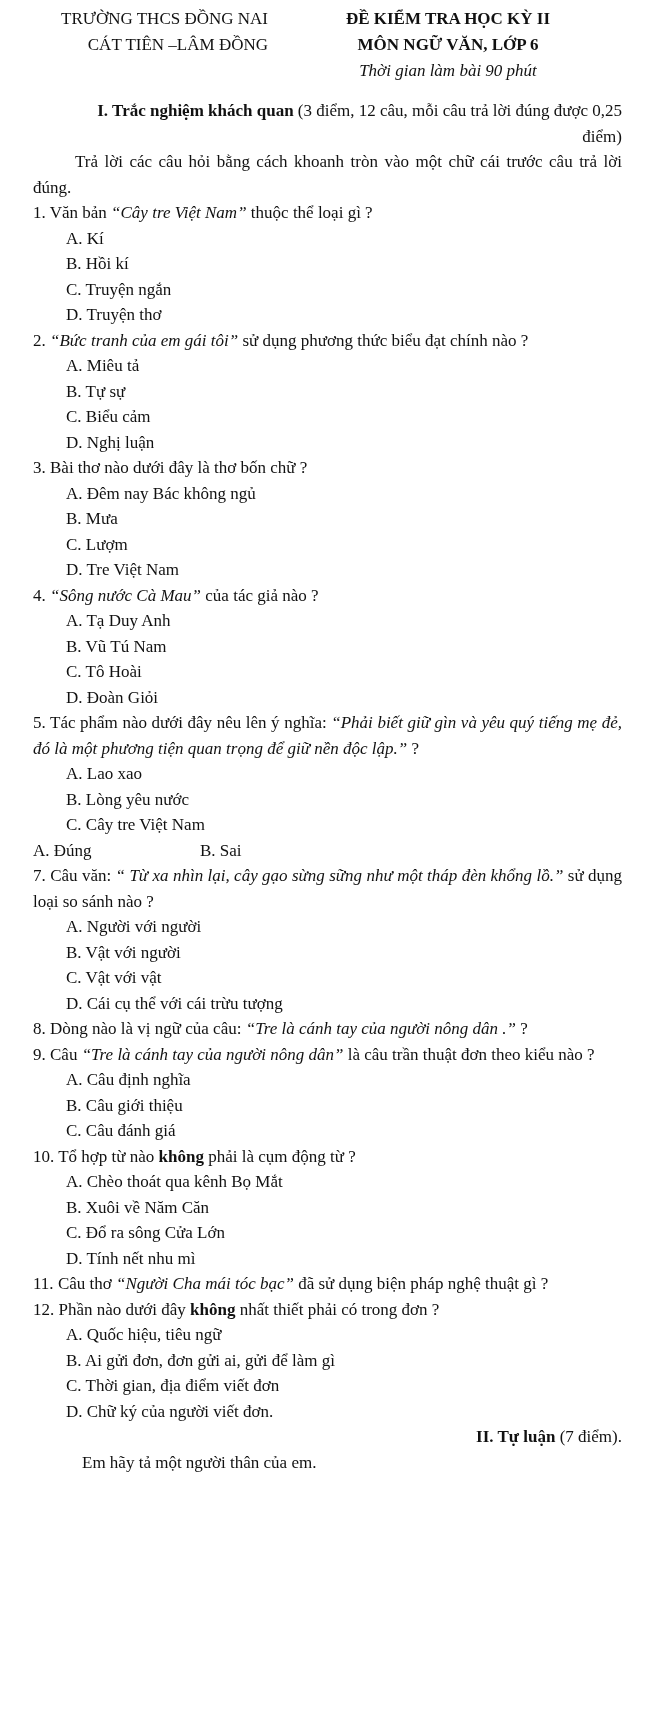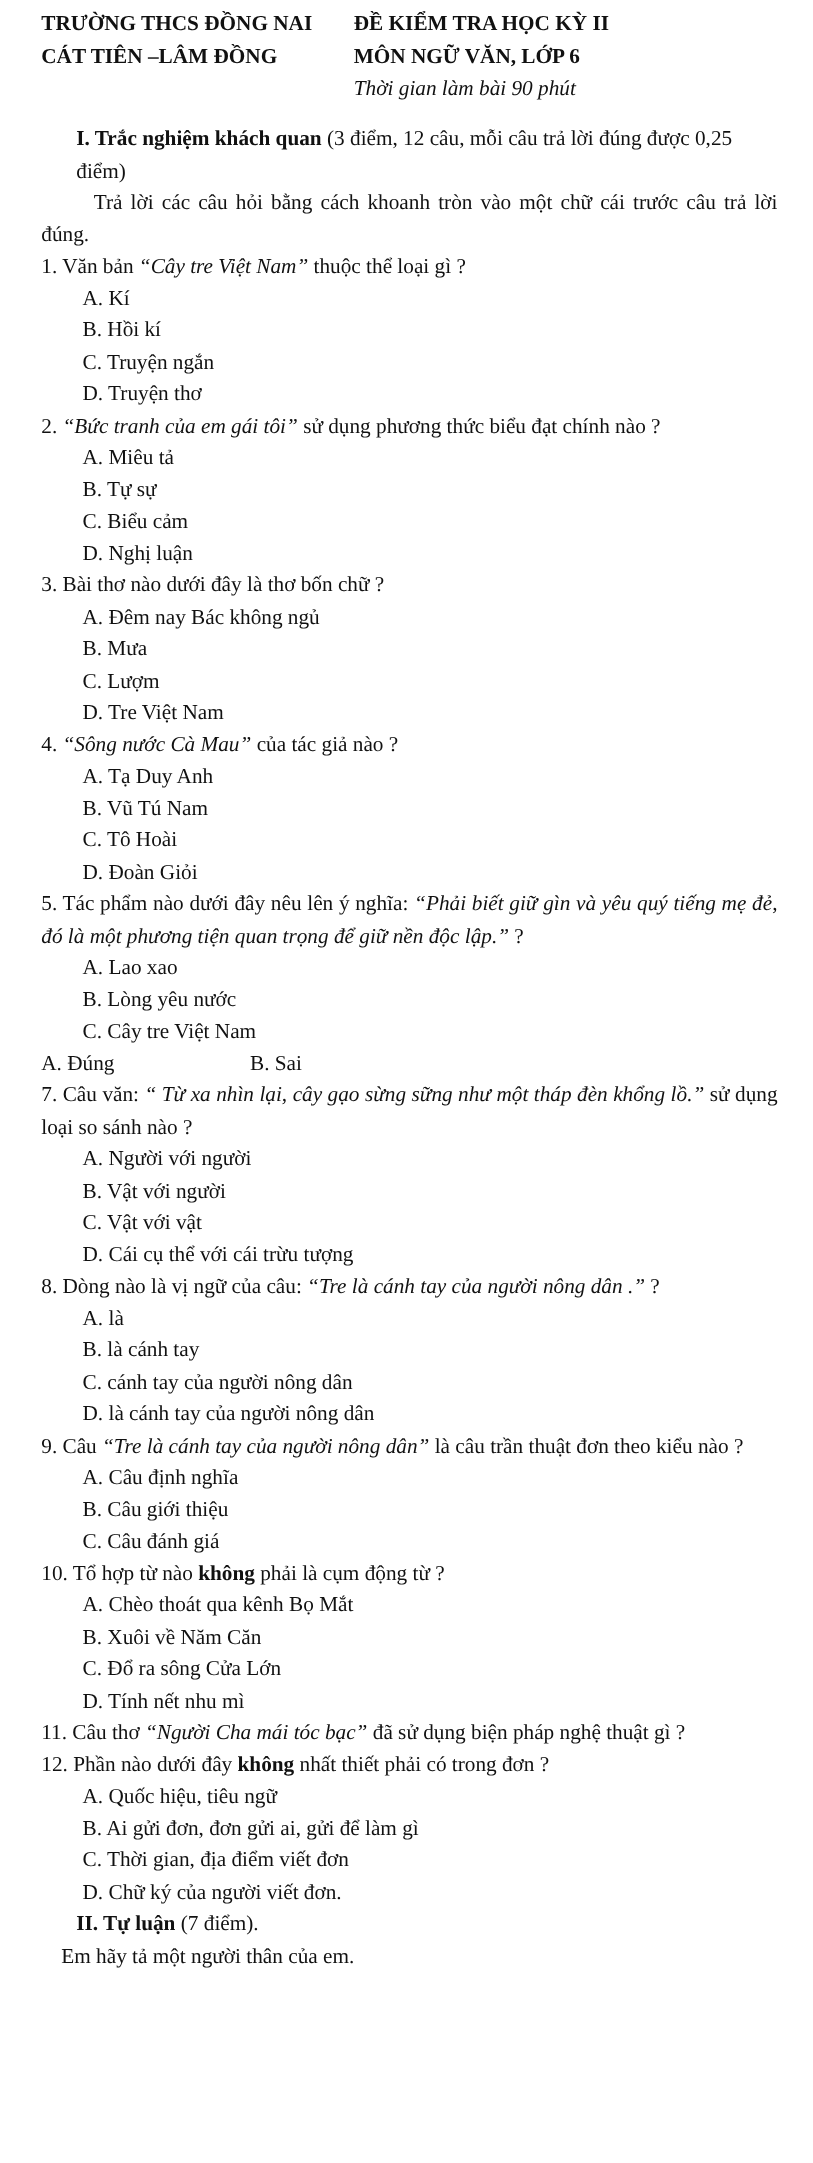--- a/index.html
+++ b/index.html
@@ -19,54 +19,54 @@
     padding: 6px 28px 0 33px;
   }
   
   .header {
     display: flex;
     align-items: flex-start;
     margin-bottom: 14px;
   }
   .header-left {
     width: 235px;
-    text-align: left;
-    font-weight: bold;
+    text-align: right;
+    font-weight: normal;
     line-height: 26px;
   }
   .header-right {
     width: 330px;
     margin-left: 15px;
-    text-align: left;
+    text-align: center;
     font-weight: bold;
     line-height: 26px;
   }
   .duration {
     font-weight: normal;
     font-style: italic;
   }
   
   .content { line-height: 25.5px; }
-  .section-heading { text-align: left; margin-left: 28px; }
+  .section-heading { text-align: right; margin-left: 28px; }
   .section-heading .bd { font-weight: bold; }
   .instruction {
     text-align: justify;
     text-indent: 42px;
   }
   .q-text { text-align: justify; }
   .it { font-style: italic; }
   .bd { font-weight: bold; }
   .options .option { margin-left: 33px; }
   .options.inline { }
   .options.inline .option { margin-left: 0; }
   .options.inline .option:first-child {
     display: inline-block;
     width: 167px;
   }
-  .essay { margin-left: 16px; }
+  .essay { margin-left: 49px; }
 </style>
 </head>
 <body>
 
 <div class="page">
 
   <header class="header">
     <div class="header-left">
       <div>TRƯỜNG THCS ĐỒNG NAI</div>
       <div>CÁT TIÊN –LÂM ĐỒNG</div>
@@ -136,26 +136,20 @@
           <p class="q-text"><span>7. </span><span>Câu văn: </span><span class="it">“ Từ xa nhìn lại, cây gạo sừng sững như một tháp đèn khổng lồ.”</span><span> sử dụng loại so sánh nào ?</span></p>
           <div class="options">
             <div class="option">A. Người với người</div>
             <div class="option">B. Vật với người</div>
             <div class="option">C. Vật với vật</div>
             <div class="option">D. Cái cụ thể với cái trừu tượng</div>
           </div>
         </div>
         <div class="question-block">
           <p class="q-text"><span>8. </span><span>Dòng nào là vị ngữ của câu: </span><span class="it">“Tre là cánh tay của người nông dân .”</span><span> ?</span></p>
-          <div class="options">
-            <div class="option">A. là</div>
-            <div class="option">B. là cánh tay</div>
-            <div class="option">C. cánh tay của người nông dân</div>
-            <div class="option">D. là cánh tay của người nông dân</div>
-          </div>
         </div>
         <div class="question-block">
           <p class="q-text"><span>9. </span><span>Câu </span><span class="it">“Tre là cánh tay của người nông dân”</span><span> là câu trần thuật đơn theo kiểu nào ?</span></p>
           <div class="options">
             <div class="option">A. Câu định nghĩa</div>
             <div class="option">B. Câu giới thiệu</div>
             <div class="option">C. Câu đánh giá</div>
           </div>
         </div>
         <div class="question-block">

